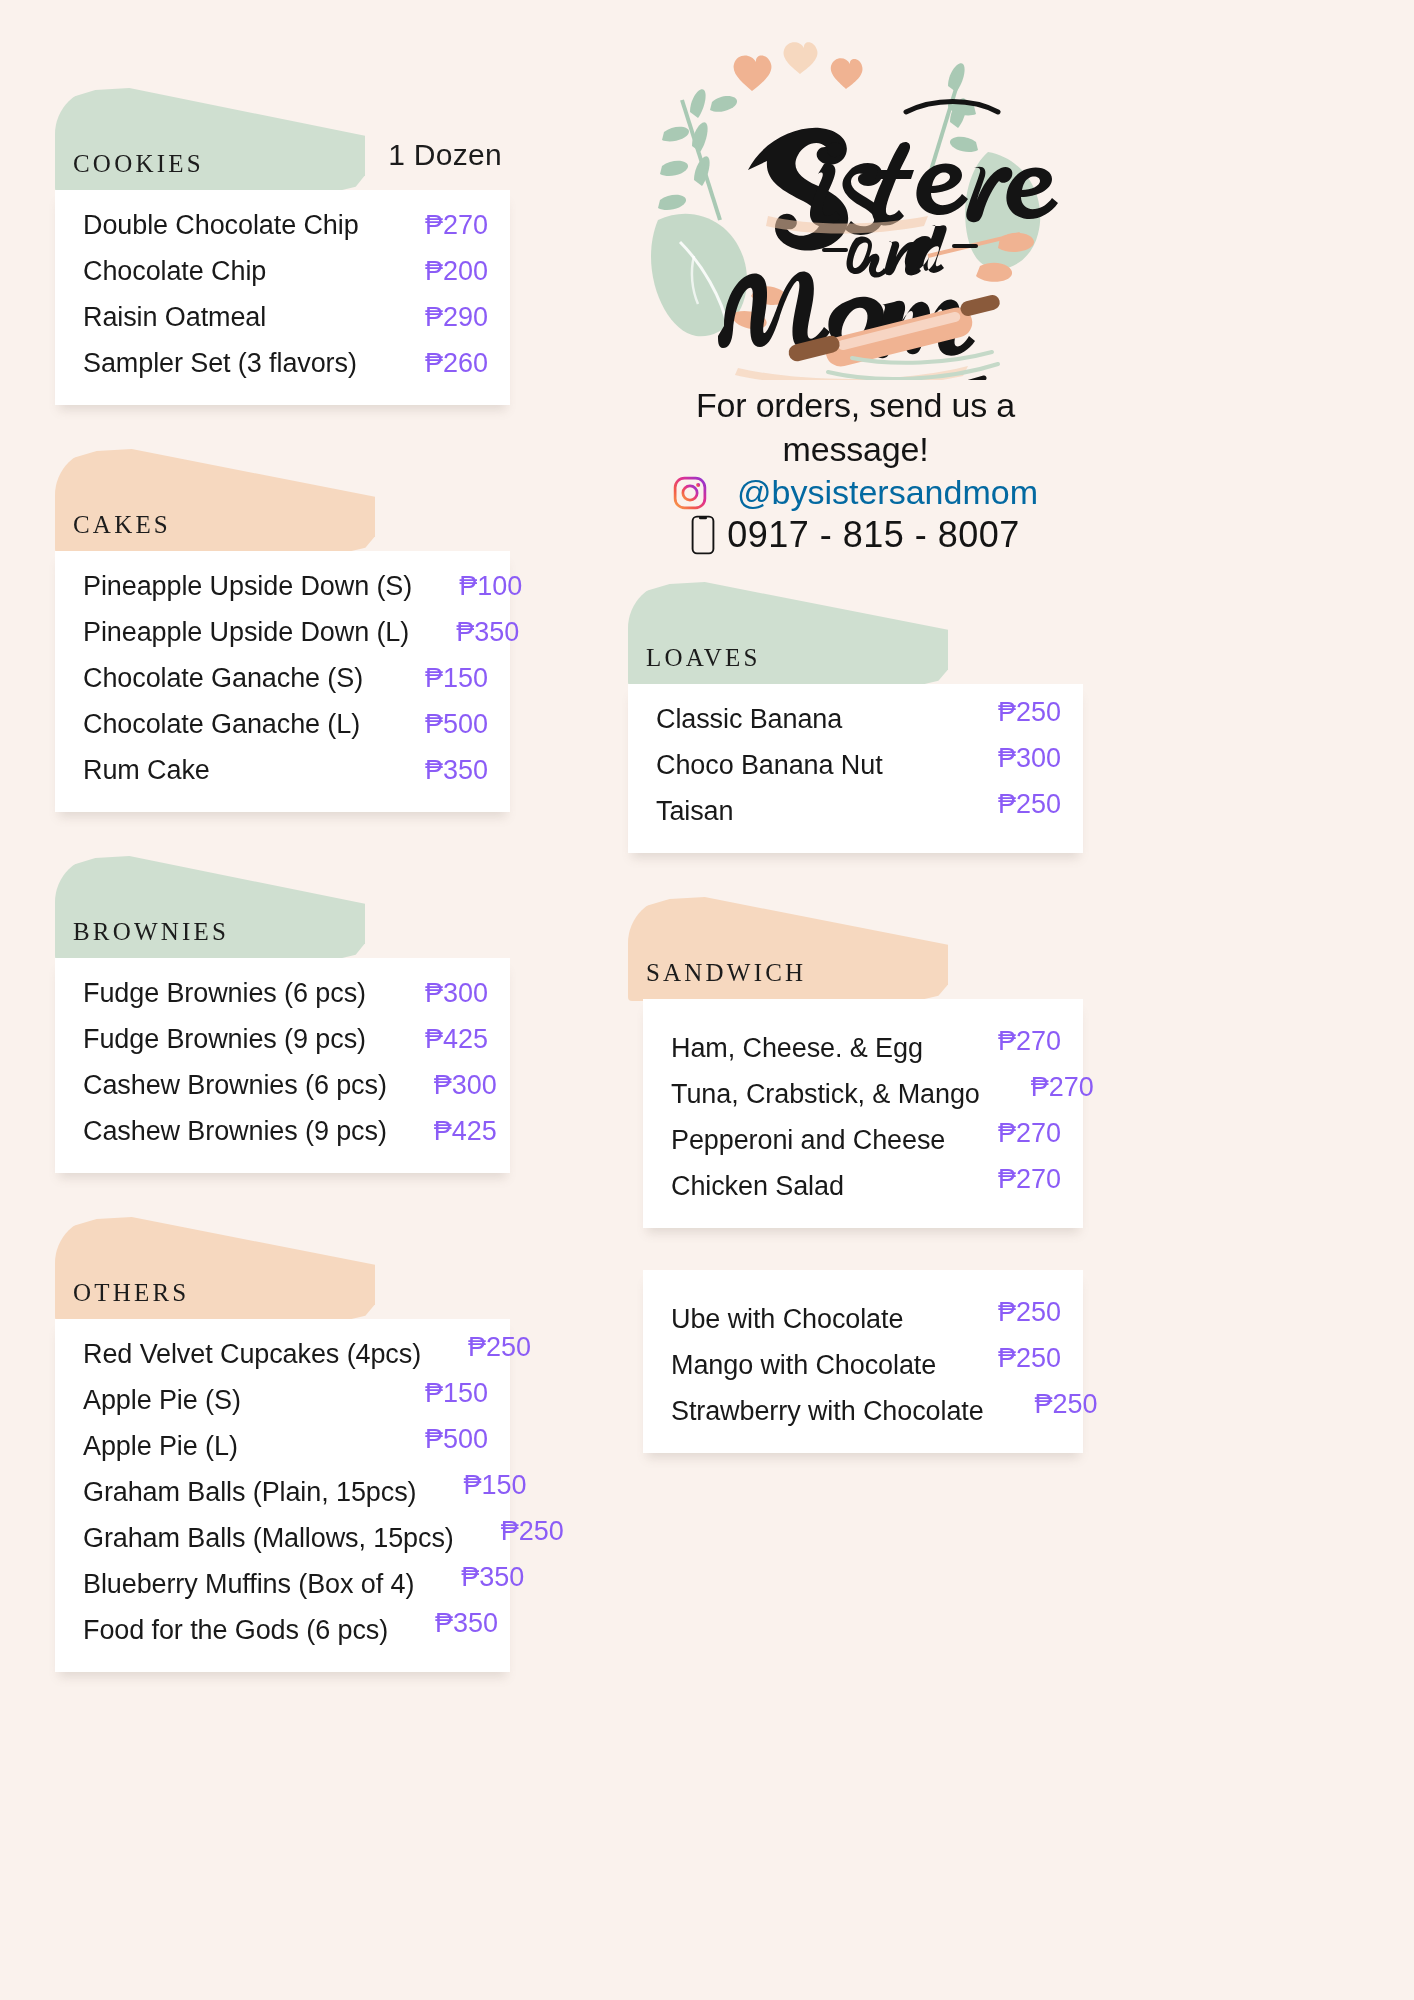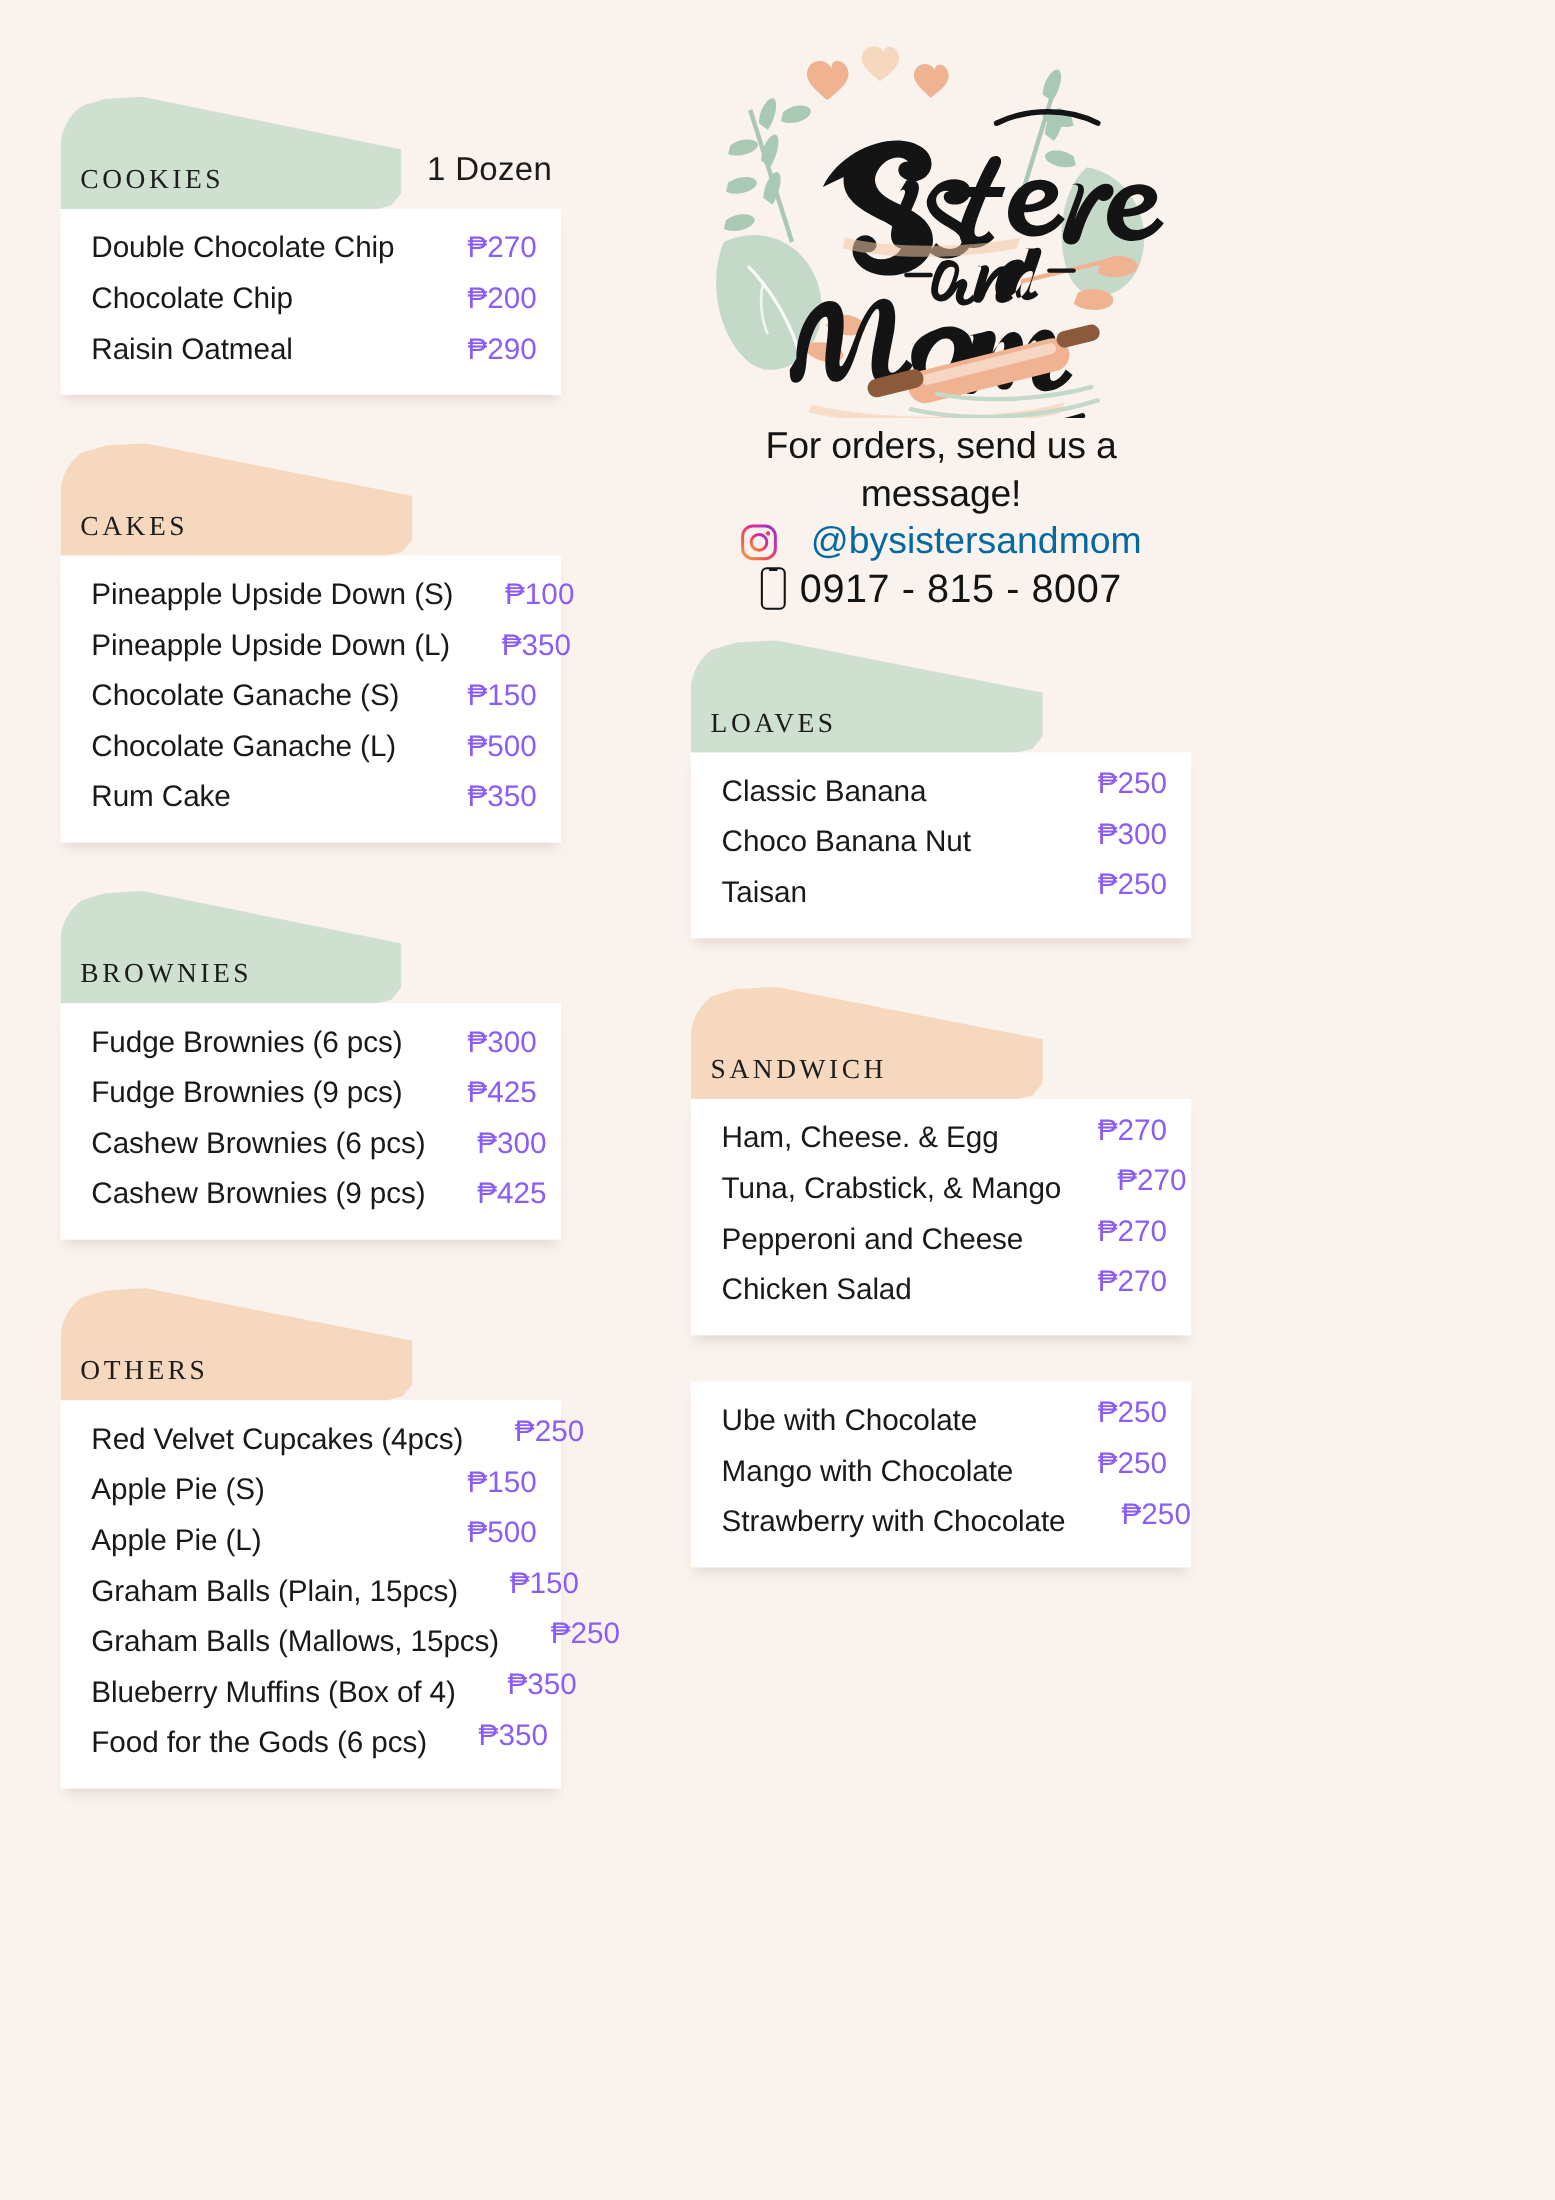--- a/index.html
+++ b/index.html
@@ -49,21 +49,21 @@
   }
 
   
   .card{
     background:#ffffff;
     margin-top:-2px;
     padding:20px 22px 26px 28px;
     box-shadow:0 9px 10px -4px rgba(120,105,95,.18);
     position:relative;
   }
-  .card.pad-top-lg{padding-top:20px;}
+  .card.pad-top-lg{padding-top:34px;margin-left:15px;}
 
   .row{
     display:flex;align-items:baseline;
     margin:0 0 15px 0;
     gap:18px;
   }
   .row:last-child{margin-bottom:0;}
   .row .nm{
     flex:1 1 auto;
     font-size:27px;color:#191919;
@@ -119,20 +119,24 @@
             <span class="nm">Double Chocolate Chip</span>
             <span class="pr">₱270</span>
           </div>
           <div class="row">
             <span class="nm">Chocolate Chip</span>
             <span class="pr">₱200</span>
           </div>
           <div class="row">
             <span class="nm">Raisin Oatmeal</span>
             <span class="pr">₱290</span>
+          </div>
+          <div class="row">
+            <span class="nm">Sampler Set (3 flavors)</span>
+            <span class="pr">₱260</span>
           </div>
         </div>
       </div>
       <div class="section">
         <div class="head-row">
           <div class="blob peach blob-wide2">
             <div class="blobshape"></div>
             <div class="sec-title">CAKES</div>
           </div>
         </div>

